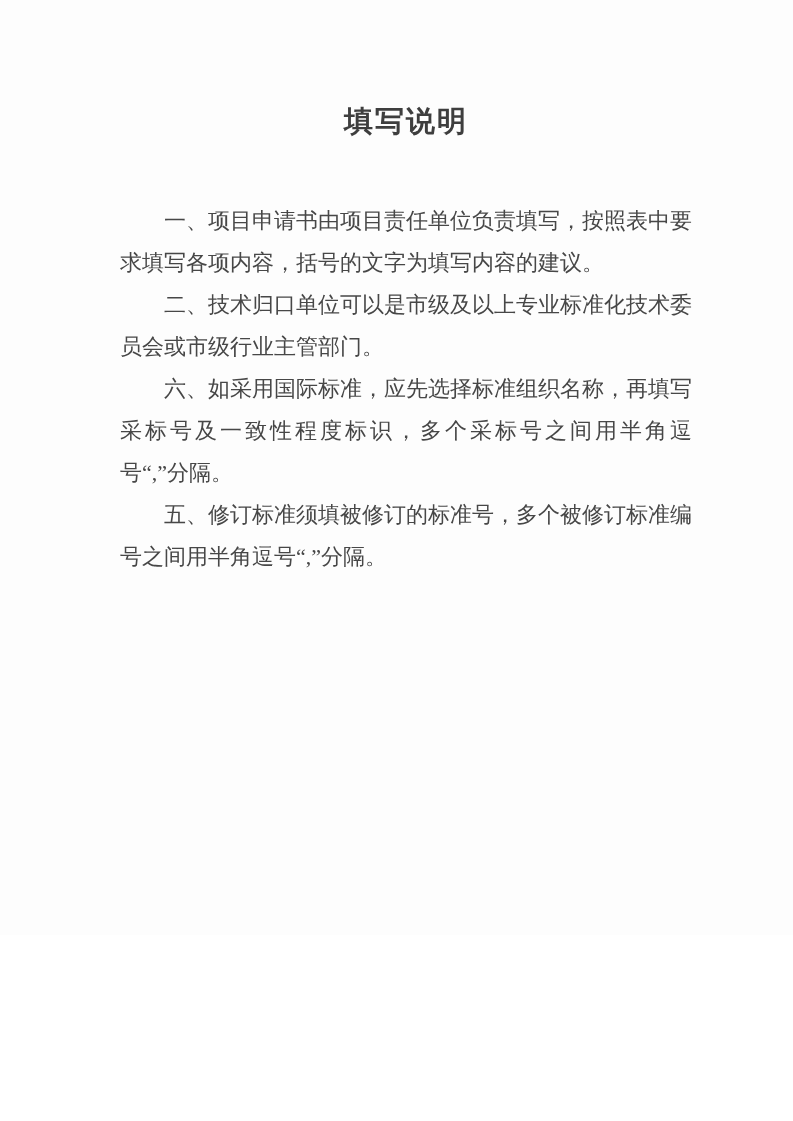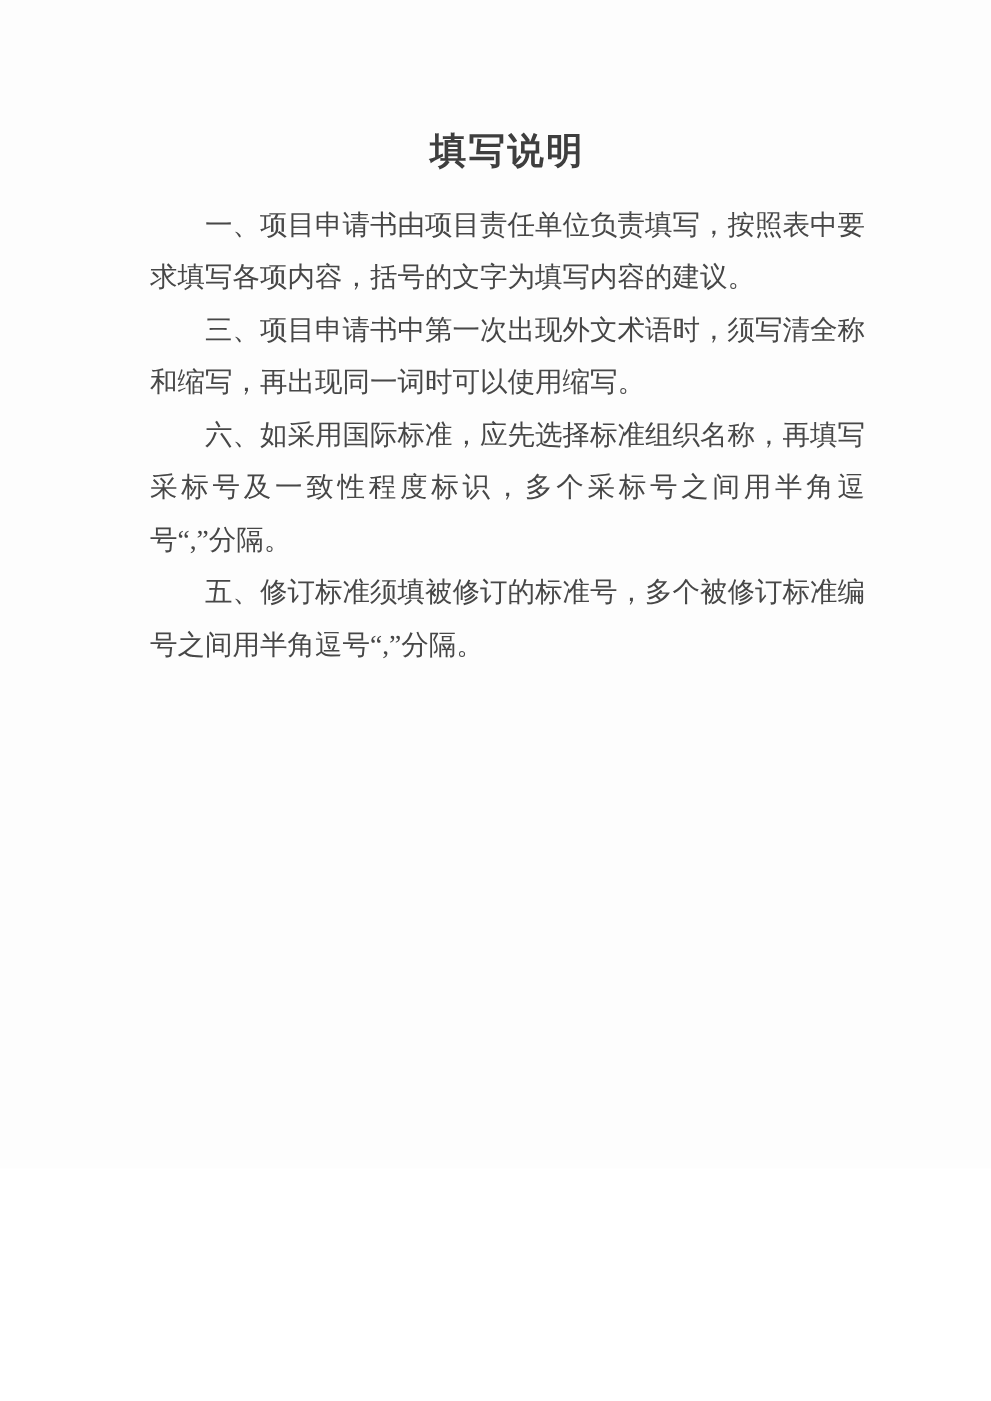--- a/index.html
+++ b/index.html
@@ -24,21 +24,21 @@
   .doc-title {
     margin: 0;
     text-align: center;
     font-size: 29px;
     line-height: 36px;
     font-weight: bold;
     letter-spacing: 2px;
     color: #3e3e3e;
   }
   .doc-body {
-    margin-top: 20px;
+    margin-top: 61px;
   }
   .doc-body p {
     margin: 0;
     text-indent: 2em;
     font-size: 22px;
     line-height: 42px;
     text-align: justify;
     text-justify: inter-ideograph;
     color: #474747;
     font-weight: 400;
@@ -54,19 +54,19 @@
   }
 </style>
 </head>
 <body>
 
 <div class="scan-page">
   <div class="content-column">
     <h1 class="doc-title">填写说明</h1>
     <div class="doc-body">
       <p>一、项目申请书由项目责任单位负责填写，按照表中要求填写各项内容，括号的文字为填写内容的建议。</p>
-      <p>三、项目申请书中第一次出现外文术语时，须写清全称和缩写，再出现同一词时可以使用缩写。</p>
+      <p>二、技术归口单位可以是市级及以上专业标准化技术委员会或市级行业主管部门。</p>
       <p>六、如采用国际标准，应先选择标准组织名称，再填写采标号及一致性程度标识，多个采标号之间用半角逗号“,”分隔。</p>
       <p>五、修订标准须填被修订的标准号，多个被修订标准编号之间用半角逗号“,”分隔。</p>
     </div>
   </div>
   <div class="page-number">— 14 —</div>
 </div>
 
 </body></html>

